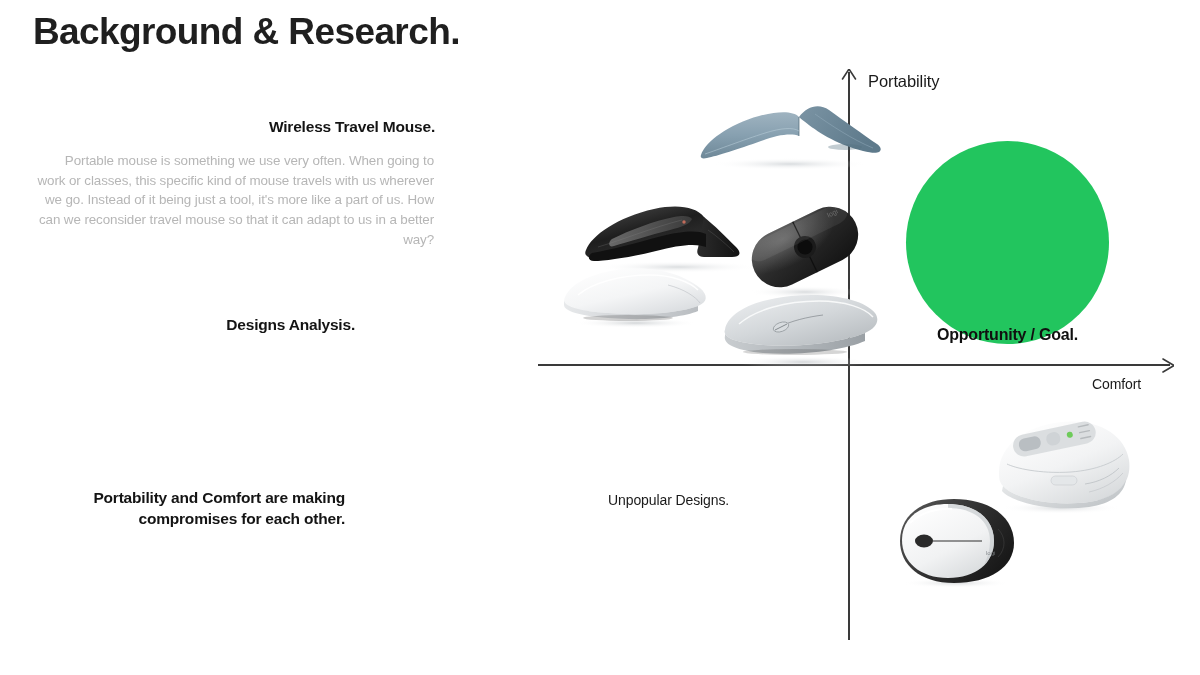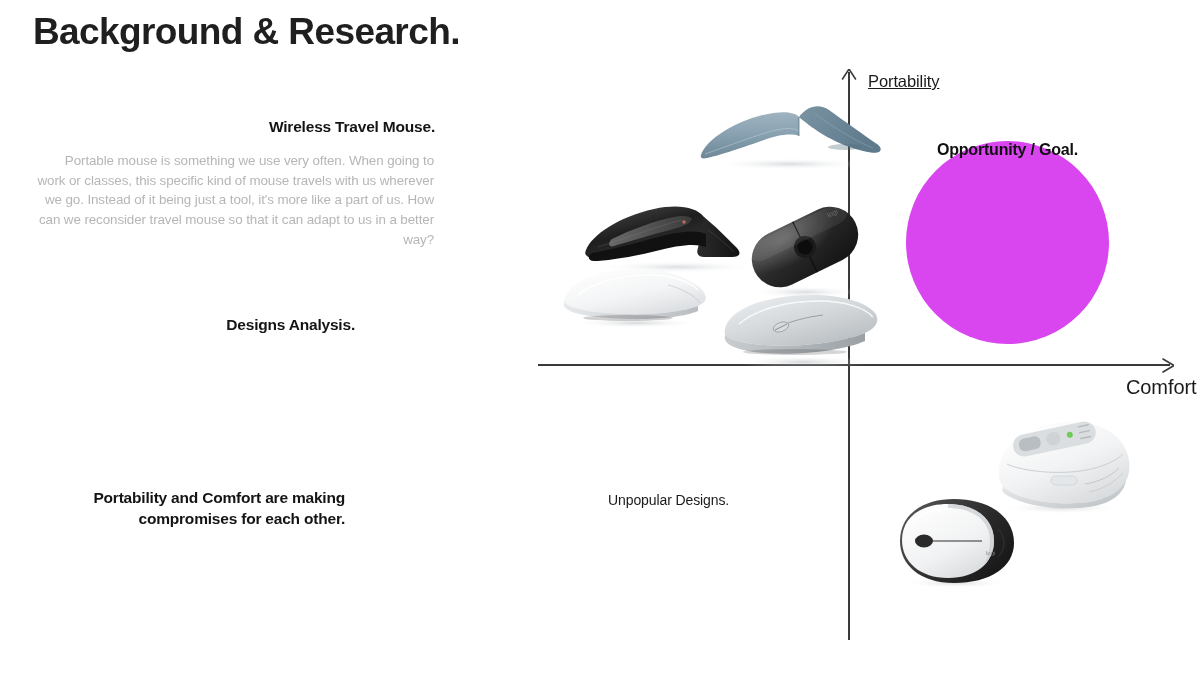--- a/index.html
+++ b/index.html
@@ -90,52 +90,50 @@
     height: 15px;
   }
   #label-portability {
     position: absolute;
     left: 348px;
     top: 32px;
     font-size: 16.5px;
     color: #1a1a1a;
     letter-spacing: -0.1px;
     white-space: nowrap;
-    text-decoration: underline;
   }
   #label-comfort {
     position: absolute;
     left: 572px;
     top: 336px;
-    font-size: 20px;
+    font-size: 14px;
     color: #1a1a1a;
     letter-spacing: -0.1px;
     white-space: nowrap;
-    margin-left: 34px;
   }
   #label-unpopular {
     position: absolute;
     left: 88px;
     top: 452px;
     font-size: 14px;
     color: #1a1a1a;
     letter-spacing: -0.1px;
     white-space: nowrap;
   }
 
   #opportunity-circle {
     position: absolute;
     left: 386px;
     top: 101px;
     width: 203px;
     height: 203px;
     border-radius: 50%;
-    background: #d946ef;
+    background: #22c55e;
     display: flex;
-    align-items: flex-start;
+    align-items: flex-end;
     justify-content: center;
   }
   #opportunity-label {
     font-size: 16px;
     font-weight: 700;
     color: #101010;
     letter-spacing: -0.2px;
     white-space: nowrap;
   }
 

